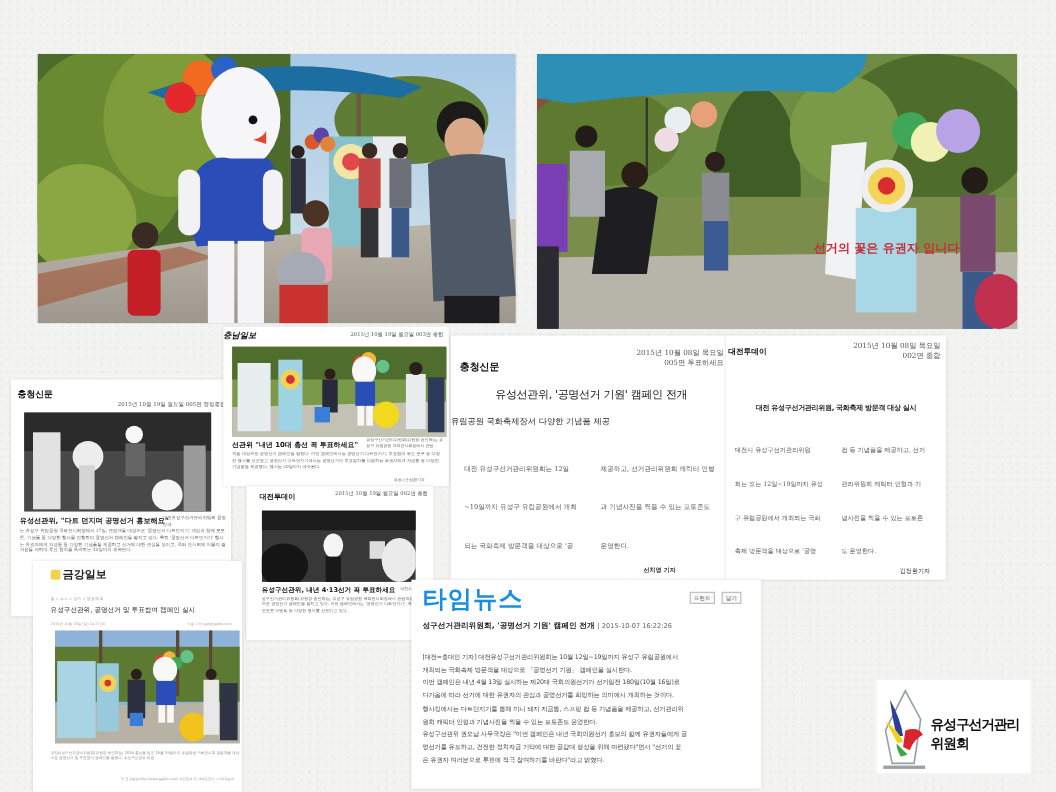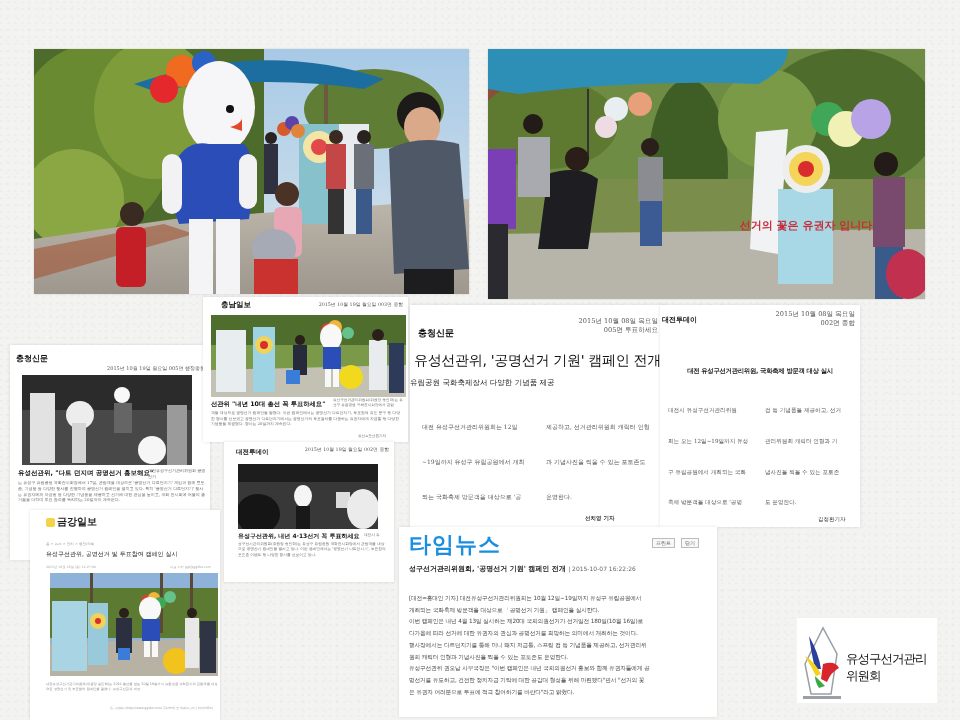--- a/index.html
+++ b/index.html
@@ -159,21 +159,21 @@
       <rect x="145" y="30" width="20" height="60" fill="#999"></rect>
     </svg>
   </div>
   <div class="abs" style="left:8px;top:124px;font-size:6.5px;font-weight:bold;color:#111;font-family:'DejaVu Sans',sans-serif;">유성선관위, "다트 던지며 공명선거 홍보해요"</div>
   <div class="abs t-small" style="left:138px;top:123px;width:58px;font-size:4px;">대전유성구선거관리위원회 공명선거</div>
   <div class="abs t-small" style="left:8px;top:135px;width:188px;height:38px;overflow:hidden;font-size:4px;">는 유성구 유림공원 국화전시회장에서 17일, 관람객을 대상으로 '공명선거 다트던지기' 게임과 함께 포토존, 기념품 등 다양한 행사를 진행하며 공명선거 캠페인을 펼치고 있다. 특히 '공명선거 다트던지기' 행사는 유권자에게 자금동 등 다양한 기념품을 제공하고 선거에 대한 관심을 높이고, 국화 전시회에 머물며 즐거움을 더하며 투표 참여를 독려하는 20일까지 계속된다.</div>
   <div class="abs t-small" style="left:120px;top:180px;font-size:4.5px;color:#333;">선치영 기자</div>
 </div>
 
 <div class="abs paper np" style="left:203px;top:297px;width:205px;height:145px;">
-  <div class="abs mast" style="left:18px;top:3px;font-size:7.5px;">충남일보</div>
+  <div class="abs mast" style="left:0;top:3px;font-size:7.5px;font-style:italic;">충남일보</div>
   <div class="abs date" style="left:70px;top:5px;width:130px;font-size:4.8px;">2015년 10월 19일 월요일 003면 종합</div>
   <div class="abs" style="left:8px;top:18px;width:195px;height:82px;">
     <svg width="195" height="82" viewBox="0 0 195 82">
       <rect width="195" height="82" fill="#7a9a4a"></rect>
       <rect x="0" y="0" width="195" height="30" fill="#4f6d2c"></rect>
       <polygon points="0,82 0,55 195,50 195,82" fill="#c3c0b4"></polygon>
       <rect x="5" y="15" width="30" height="62" fill="#e8eef0"></rect>
       <rect x="42" y="12" width="22" height="65" fill="#9dd3e2"></rect>
         <circle cx="53" cy="30" r="9" fill="#f1d357"></circle>
         <circle cx="53" cy="30" r="4" fill="#d63030"></circle>
@@ -255,21 +255,21 @@
     </svg>
   </div>
   <div class="abs t-small" style="left:16px;top:172px;width:172px;height:14px;overflow:hidden;font-size:3.3px;color:#888;">대전유성구선거관리위원회(위원장 송인혁)는 2016 총선을 앞둔 10월 19일까지 유림공원 국화전시회 관람객을 대상으로 공명선거 및 투표참여 캠페인을 펼쳤다. 유성구선관위 제공</div>
   <div class="abs t-small" style="left:80px;top:196px;width:108px;height:5px;overflow:hidden;font-size:3px;color:#999;">ⓒ 금강일보(http://www.ggilbo.com) 무단전재 및 재배포금지 | 저작권문의</div>
 </div>
 
 <div class="abs paper np" style="left:410px;top:305px;width:255px;height:222px;">
   <div class="abs mast" style="left:8px;top:22px;font-size:9px;">충청신문</div>
   <div class="abs date" style="left:120px;top:12px;width:128px;font-size:6.6px;">2015년 10월 08일 목요일</div>
   <div class="abs date" style="left:120px;top:21px;width:128px;font-size:6.6px;">005면 투표하세요</div>
-  <div class="abs" style="left:0;top:47px;width:255px;text-align:center;font-size:14px;color:#111;font-family:'DejaVu Sans',sans-serif;letter-spacing:-0.3px;">유성선관위, '공명선거 기원' 캠페인 전개</div>
+  <div class="abs" style="left:0;top:47px;width:255px;text-align:center;font-size:10px;color:#111;font-family:'DejaVu Sans',sans-serif;letter-spacing:-0.3px;">유성선관위, '공명선거 기원' 캠페인 전개</div>
   <div class="abs" style="left:0;top:73px;width:255px;text-align:left;font-size:7.5px;color:#222;font-family:'DejaVu Sans',sans-serif;">유림공원 국화축제장서 다양한 기념품 제공</div>
   <div class="abs lines2" style="left:12px;top:93px;width:120px;">
     <div>대전 유성구선거관리위원회는 12일</div>
     <div>~19일까지 유성구 유림공원에서 개최</div>
     <div>되는 국화축제 방문객을 대상으로 '공</div>
     <div>명선거 기원' 캠페인을 실시한다.</div>
     
     
     
     
@@ -324,21 +324,21 @@
     
     
     
     
     
     
   </div>
   <div class="abs" style="left:158px;top:211px;font-size:5.5px;color:#333;">김정환기자</div>
 </div>
 
-<div class="abs paper" style="left:399px;top:527px;width:318px;height:190px;">
+<div class="abs paper" style="left:374px;top:527px;width:318px;height:190px;">
   <div class="abs" style="left:10px;top:3px;font-size:22px;font-weight:bold;color:#1a8fe0;letter-spacing:1px;font-family:'DejaVu Sans',sans-serif;">타임뉴스</div>
   <span class="abs btn" style="left:253px;top:11px;">프린트</span>
   <span class="abs btn" style="left:282px;top:11px;">닫기</span>
   <div class="abs" style="left:10px;top:37px;font-size:7px;font-weight:bold;color:#222;white-space:nowrap;">
     <span>성구선거관리위원회, '공명선거 기원' 캠페인 전개</span>
     <span style="font-weight:normal;color:#666;font-size:6px;"> | </span>
     <span style="font-weight:normal;color:#666;font-size:6px;">2015-10-07 16:22:26</span>
   </div>
   <div class="abs" style="left:10px;top:66px;width:305px;font-size:5.7px;line-height:11.7px;color:#444;white-space:nowrap;letter-spacing:-0.15px;">
     <div>[대전=홍대인 기자] 대전유성구선거관리위원회는 10월 12일~19일까지 유성구 유림공원에서</div>
@@ -355,14 +355,14 @@
 
 <div class="abs" style="left:797px;top:618px;width:140px;height:85px;background:#fff;">
   <svg class="abs" style="left:4px;top:6px;" width="42" height="75" viewBox="0 0 42 75">
     <polygon points="10,70 4,40 22,4 36,30 30,70" fill="none" stroke="#9aa0a6" stroke-width="1.5"></polygon>
     <path d="M8,12 Q18,30 20,45 L14,45 Q10,28 8,12Z" fill="#2b3f9e"></path>
     <path d="M4,32 Q14,38 20,50 L15,52 Q10,42 4,32Z" fill="#f2d21b"></path>
     <path d="M22,40 Q34,36 38,44 Q30,48 26,58 L20,55Z" fill="#d9262c"></path>
     <path d="M14,52 Q20,58 24,62 L18,64 Q14,58 14,52Z" fill="#3aa845"></path>
     <rect x="2" y="72" width="38" height="3" fill="#9aa0a6"></rect>
   </svg>
-  <div class="abs" style="left:49px;top:33px;font-size:12.5px;font-weight:normal;color:#111;letter-spacing:-1px;font-family:'DejaVu Sans',sans-serif;">유성구선거관리위원회</div>
+  <div class="abs" style="left:49px;top:33px;font-size:12.5px;font-weight:bold;color:#111;letter-spacing:-1px;font-family:'DejaVu Sans',sans-serif;">유성구선거관리위원회</div>
 </div>
 
 </body></html>

